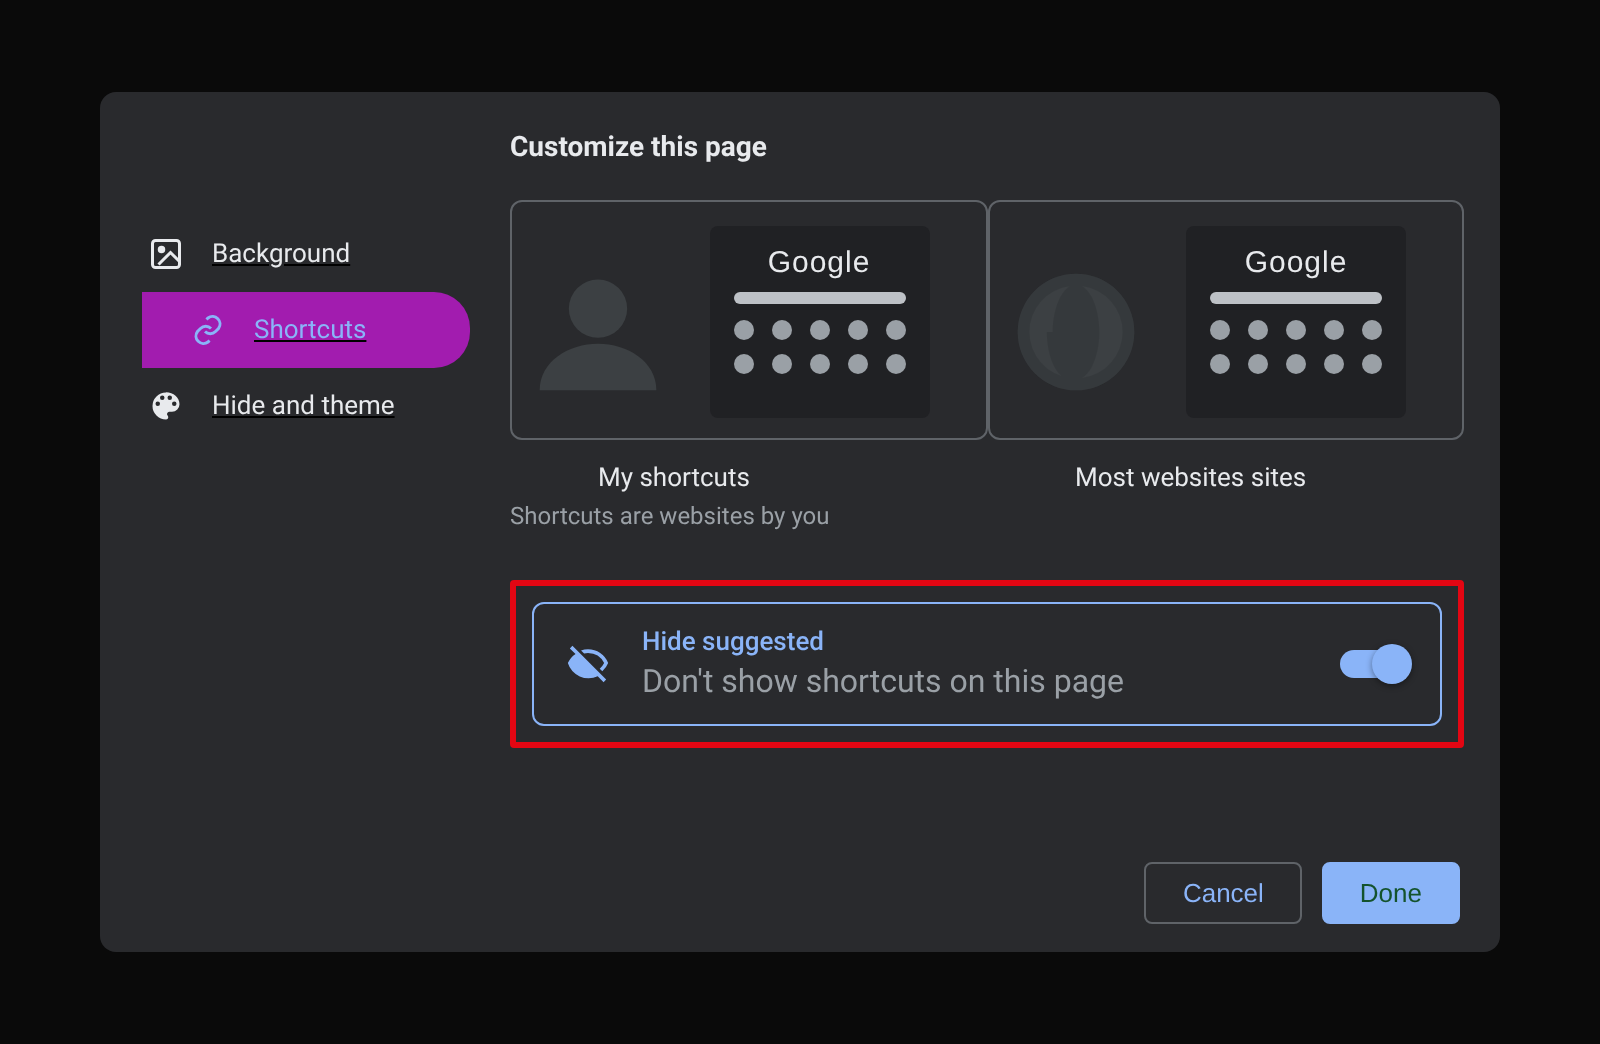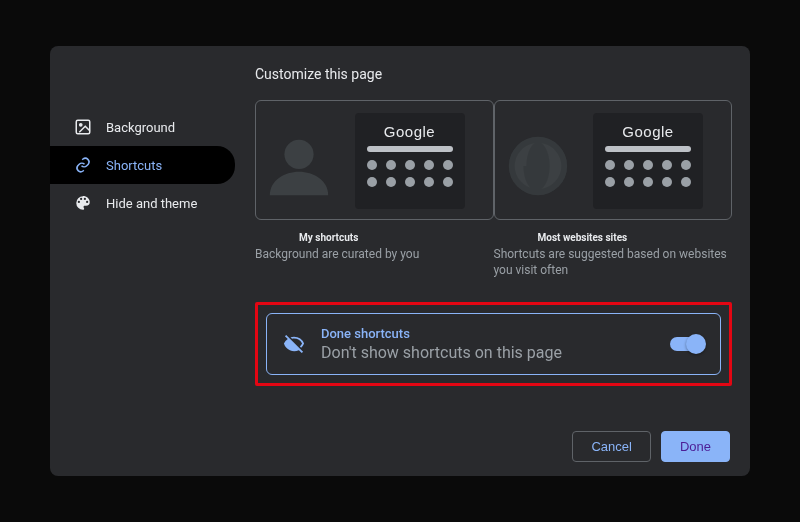--- a/index.html
+++ b/index.html
@@ -18,45 +18,47 @@
       height: 430px;
       background: #292a2d;
       border-radius: 8px;
       display: flex;
       position: relative;
       padding-top: 50px;
     }
     .sidebar {
       width: 195px;
       padding-top: 12px;
+      text-decoration: underline;
     }
     .sidebar-item {
       display: flex;
       align-items: center;
       gap: 14px;
       padding: 10px 0 10px 24px;
       color: #e8eaed;
       font-size: 13px;
       border-radius: 0 18px 18px 0;
       margin-right: 10px;
       cursor: pointer;
     }
     .sidebar-item.active {
-      background: #000000;
+      background: #a21caf;
       color: #8ab4f8;
+      margin-left: 21px;
     }
     .sidebar-item .icon { width: 18px; height: 18px; display:flex; align-items:center; justify-content:center; }
     .main {
       flex: 1;
       padding: 0 18px 0 10px;
       color: #e8eaed;
     }
     .page-title {
       font-size: 14px;
-      font-weight: 400;
+      font-weight: 700;
       margin-bottom: 18px;
       margin-top: -30px;
     }
     .options-row {
       display: flex;
       margin-bottom: 24px;
     }
     .option-card {
       flex:1;
       display:flex;
@@ -110,21 +112,21 @@
     }
     .dot-grid {
       display:grid;
       grid-template-columns: repeat(5, 10px);
       grid-auto-rows: 10px;
       gap: 7px 9px;
     }
     .dot-grid span {
       width:10px; height:10px; border-radius:50%; background:#9aa0a6;
     }
-    .option-title { font-size: 10px; font-weight:700; margin-top:12px;padding-left:44px; }
+    .option-title { font-size: 13px; font-weight:400; margin-top:12px;padding-left:44px; }
     .option-desc { font-size: 12px; color:#9aa0a6; margin-top:3px; line-height:1.35; }
     .highlight-box {
       border: 3px solid #e30613;
       padding: 8px;
       border-radius: 2px;
       margin-top: 15px;
     }
     .hide-card {
       border: 1px solid #8ab4f8;
       border-radius: 6px;
@@ -156,21 +158,21 @@
       padding: 7px 18px;
       border-radius:4px;
       cursor:pointer;
       border:1px solid #5f6368;
       background:transparent;
       color:#8ab4f8;
       text-align:right;
     }
     .btn.primary {
       background:#8ab4f8;
-      color:#4c1d95;
+      color:#14532d;
       border-color:#8ab4f8;
     }
   </style>
 </head>
 <body>
 
 <div class="dialog">
 
   <div class="sidebar">
     <div class="sidebar-item">
@@ -224,21 +226,21 @@
                 <span></span>
               <span></span>
                 <span></span>
                 <span></span>
                 <span></span>
                 <span></span>
             </div>
           </div>
         </div>
         <div class="option-title">My shortcuts</div>
-        <div class="option-desc">Background are curated by you</div>
+        <div class="option-desc">Shortcuts are websites by you</div>
       </div>
 
       <div class="option-card">
         <div class="option-preview">
           <svg class="preview-icon" viewBox="0 0 24 24" fill="currentColor" style="position:absolute;left:8px;top:30px;">
               <circle cx="12" cy="12" r="10"></circle>
               <path fill="#292a2d" d="M12 2a10 10 0 0 0 0 20 10 10 0 0 0 0-20zm-1 17.9A8 8 0 0 1 4 12h3c0 2.3.5 4.4 1.3 6 .5.9 1.1 1.6 1.7 1.9zM8 12H4a8 8 0 0 1 7-7.9c-.6.3-1.2 1-1.7 1.9C8.5 7.6 8 9.7 8 12zm8 0c0-2.3-.5-4.4-1.3-6-.5-.9-1.1-1.6-1.7-1.9A8 8 0 0 1 20 12h-4zm-3 7.9c.6-.3 1.2-1 1.7-1.9.8-1.6 1.3-3.7 1.3-6h4a8 8 0 0 1-7 7.9z" opacity=".3"></path>
             </svg>
           <div class="tile">
             <div class="tile-brand">Google</div>
@@ -251,34 +253,33 @@
                 <span></span>
               <span></span>
                 <span></span>
                 <span></span>
                 <span></span>
                 <span></span>
             </div>
           </div>
         </div>
         <div class="option-title">Most websites sites</div>
-        <div class="option-desc">Shortcuts are suggested based on websites you visit often</div>
       </div>
 
     </div>
 
     <div class="highlight-box">
       <div class="hide-card">
         <span class="hide-icon">
           <svg viewBox="0 0 24 24" width="22" height="22" fill="currentColor">
               <path d="M12 6a9.8 9.8 0 0 1 8.8 5.5 9.8 9.8 0 0 1-2.4 3.1l1.4 1.4A11.7 11.7 0 0 0 23 11.5 11.8 11.8 0 0 0 12 4c-1.3 0-2.6.2-3.8.6l1.7 1.7c.7-.2 1.4-.3 2.1-.3zM2.1 3.5 3.5 2.1l18.4 18.4-1.4 1.4-3.2-3.2A11.8 11.8 0 0 1 1 11.5a11.7 11.7 0 0 1 4.2-5L2.1 3.5zM12 17a9.8 9.8 0 0 1-8.8-5.5A9.8 9.8 0 0 1 6.6 7.9l2 2A3.5 3.5 0 0 0 12 15c.5 0 1-.1 1.4-.3l2 2c-1.1.3-2.2.3-3.4.3z"></path>
             </svg>
         </span>
         <div class="hide-text">
-          <div class="hide-title">Done shortcuts</div>
+          <div class="hide-title">Hide suggested</div>
           <div class="hide-desc">Don't show shortcuts on this page</div>
         </div>
         <div class="toggle">
           <div class="toggle-knob"></div>
         </div>
       </div>
     </div>
 
   </div>
 

